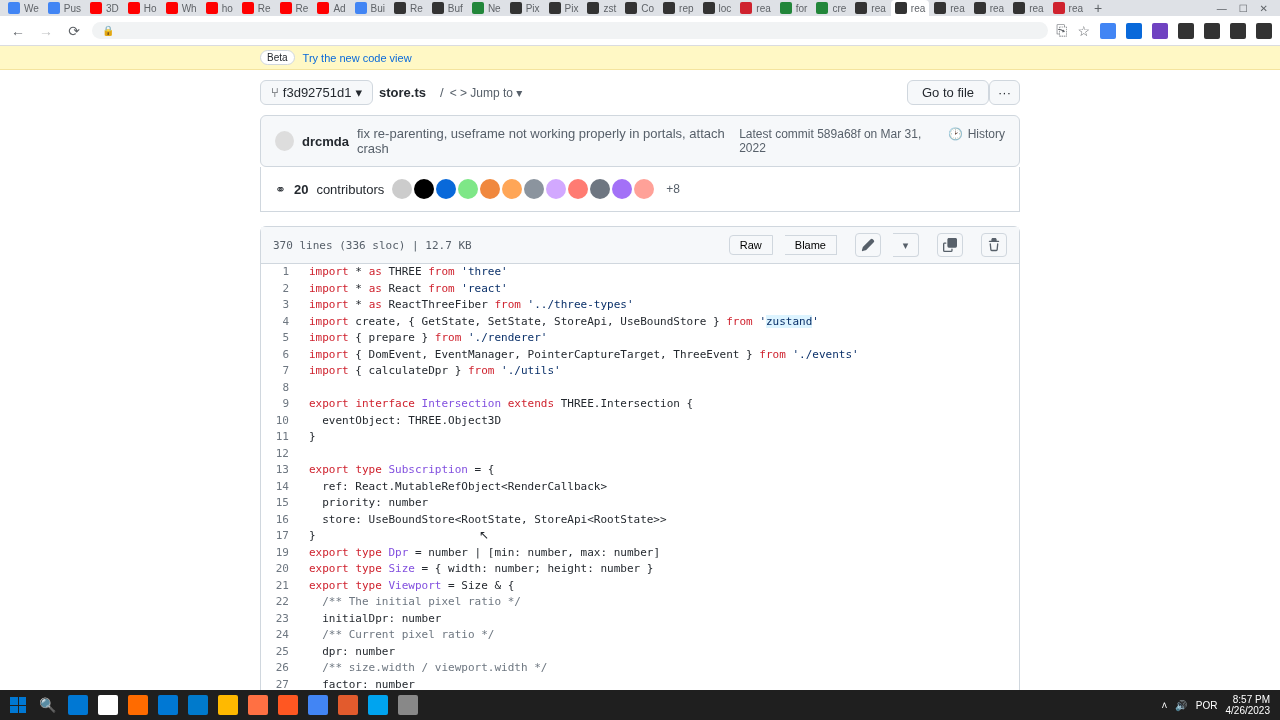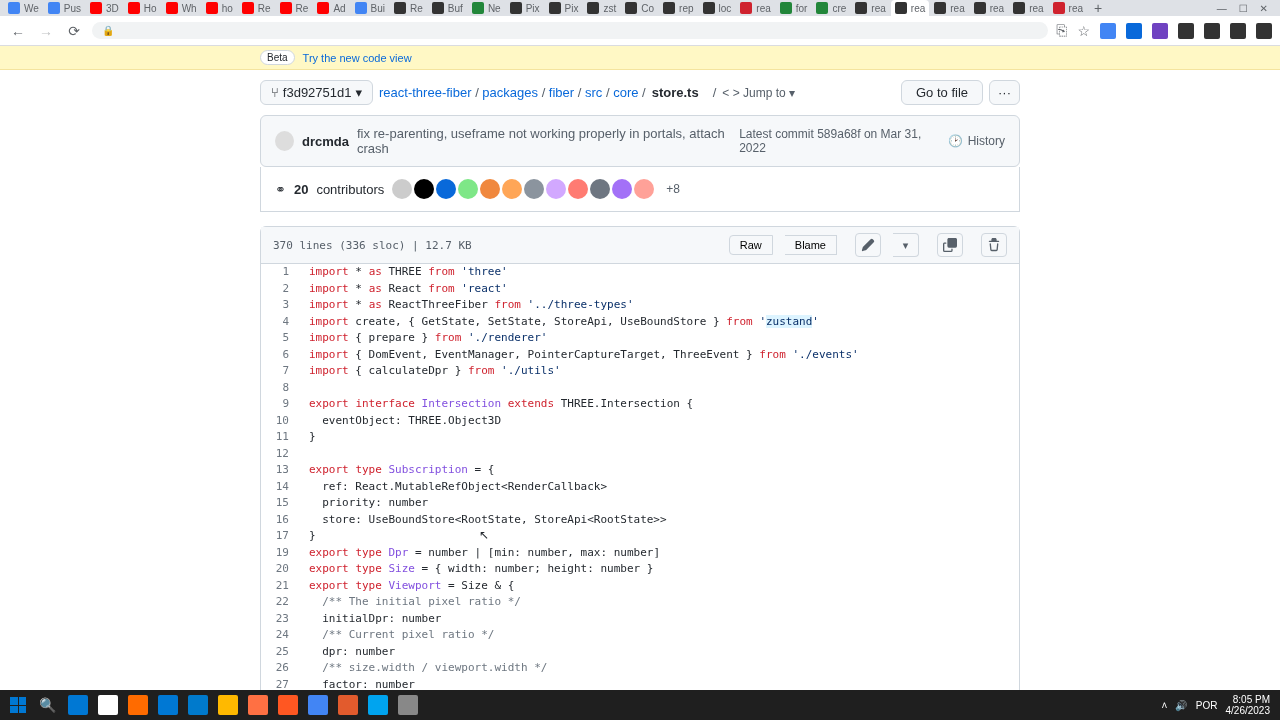--- a/index.html
+++ b/index.html
@@ -25,31 +25,31 @@
 
 
 .main { padding: 0 260px; }
 .file-nav { display: flex; align-items: center; justify-content: space-between; padding: 10px 0; }
 .file-nav-left { display: flex; align-items: center; gap: 6px; font-size: 13px; }
 .branch-btn { display: flex; align-items: center; gap: 4px; padding: 4px 10px; border: 1px solid #d0d7de; border-radius: 6px; background: #f6f8fa; font-size: 13px; font-weight: 500; cursor: pointer; }
 .crumb { color: #0969da; cursor: pointer; }
 .crumb-sep { color: #57606a; }
 .crumb-final { font-weight: 600; }
 .jump-to { color: #57606a; font-size: 12px; cursor: pointer; }
-.file-nav-right { display: flex; gap: 6px; }
+.file-nav-right { display: flex; }
 .btn { padding: 4px 14px; border: 1px solid #d0d7de; border-radius: 6px; background: #f6f8fa; font-size: 13px; cursor: pointer; }
 .btn-icon { padding: 4px 8px; }
 
 
 .commit-box { border: 1px solid #d0d7de; border-radius: 6px; padding: 10px 14px; background: #f6f8fa; display: flex; align-items: center; justify-content: space-between; font-size: 13px; }
 .commit-left { display: flex; align-items: center; gap: 8px; }
 .avatar { width: 20px; height: 20px; border-radius: 50%; background: #ddd; }
 .commit-author { font-weight: 600; }
 .commit-msg { color: #57606a; }
-.commit-right { display: flex; align-items: center; gap: 10px; color: #57606a; font-size: 12px; }
+.commit-right { display: flex; align-items: flex-start; gap: 10px; color: #57606a; font-size: 12px; }
 .history-link { display: flex; align-items: center; gap: 4px; cursor: pointer; }
 
 
 .contributors { padding: 12px 14px; display: flex; align-items: center; gap: 8px; border: 1px solid #d0d7de; border-top: none; font-size: 13px; }
 .contrib-count { font-weight: 600; }
 .contrib-avatars { display: flex; gap: 2px; }
 .contrib-avatar { width: 20px; height: 20px; border-radius: 50%; }
 .contrib-more { font-size: 12px; color: #57606a; padding-left: 4px; }
 
 
@@ -237,21 +237,20 @@
 
 <div class="main">
 
   <div class="file-nav">
     <div class="file-nav-left">
       <div class="branch-btn">
         <span>⑂</span>
         <span>f3d92751d1</span>
         <span>▾</span>
       </div>
-      <span id="crumbs"><span class="crumb">react-three-fiber</span><span class="crumb-sep"> / </span><span class="crumb">packages</span><span class="crumb-sep"> / </span><span class="crumb">fiber</span><span class="crumb-sep"> / </span><span class="crumb">src</span><span class="crumb-sep"> / </span><span class="crumb">core</span><span class="crumb-sep"> / </span></span>
       <span class="crumb-final">store.ts</span>
       <span style="margin-left:8px;color:#57606a">/</span>
       <span class="jump-to">
         <span>&lt; &gt;</span>
         <span>Jump to</span>
         <span>▾</span>
       </span>
     </div>
     <div class="file-nav-right">
       <div class="btn">Go to file</div>
@@ -483,17 +482,17 @@
       </div>
       <div class="task-icon">
         <div class="task-icon-inner" style="background:#888"></div>
       </div>
     </div>
   <div class="task-right">
     <span>˄</span>
     <span>🔊</span>
     <span>POR</span>
     <div class="task-time">
-      <div>8:05 PM</div>
+      <div>8:57 PM</div>
       <div>4/26/2023</div>
     </div>
   </div>
 </div>
 
 </body></html>

